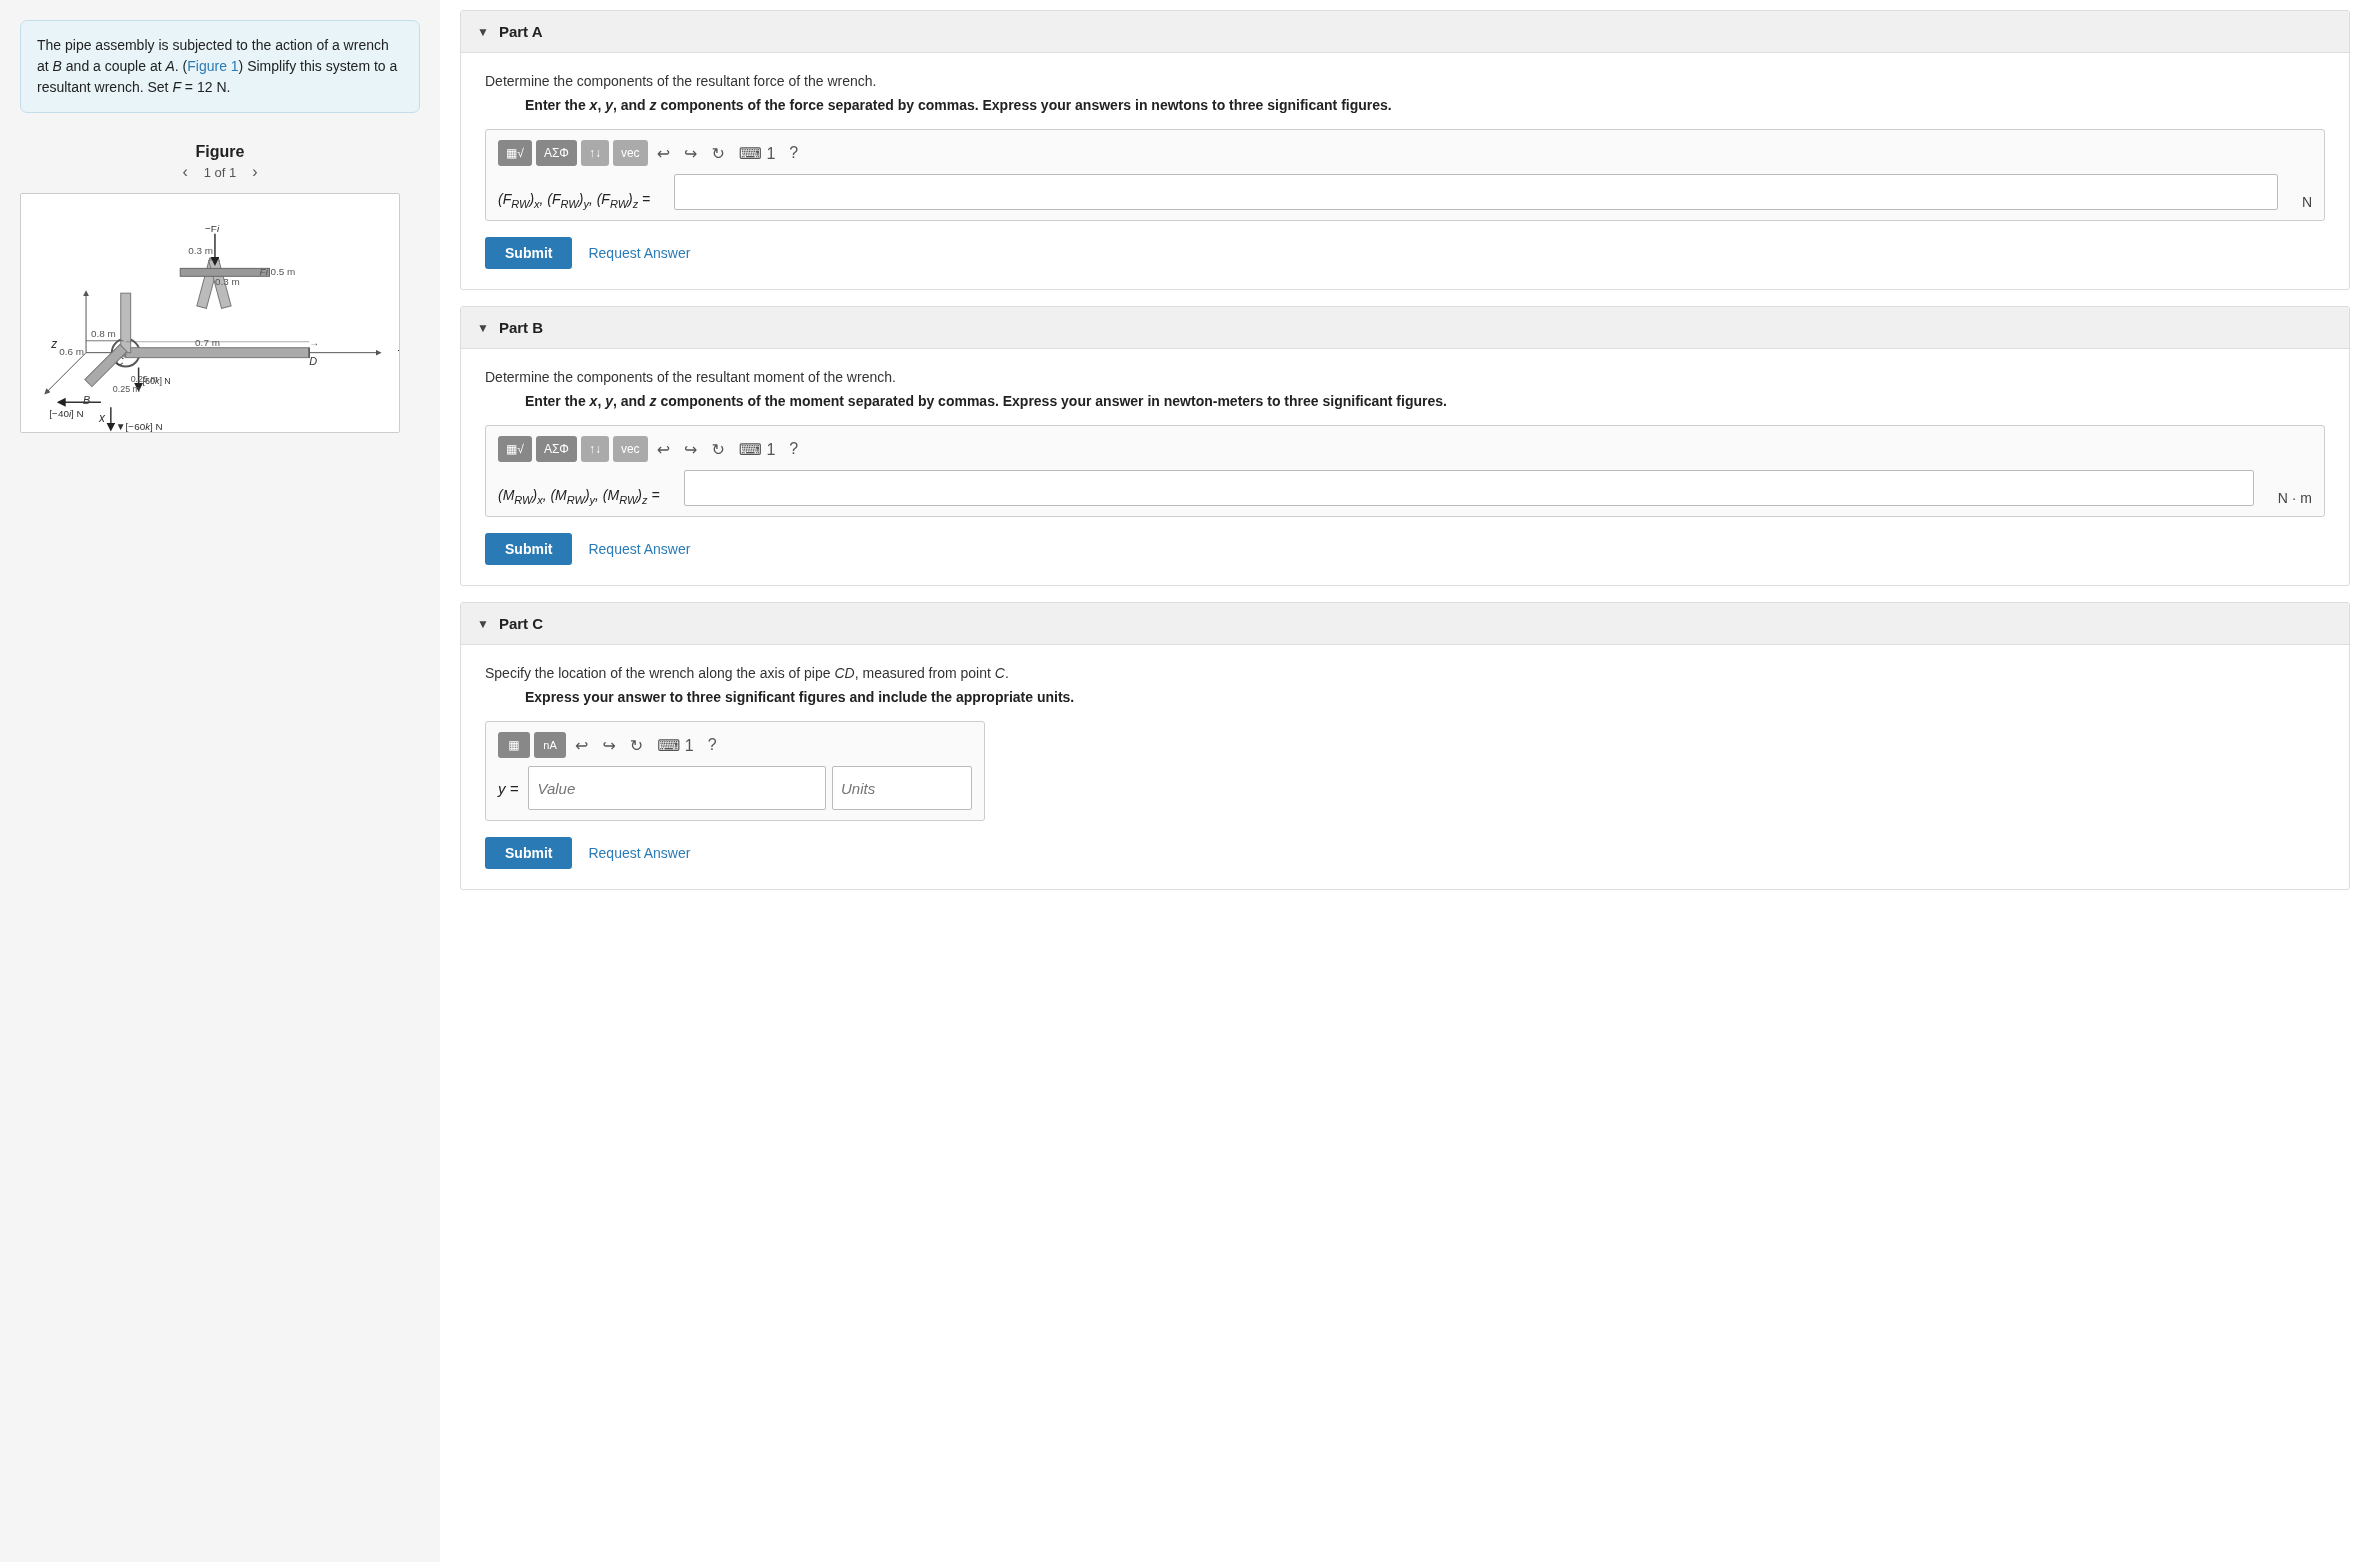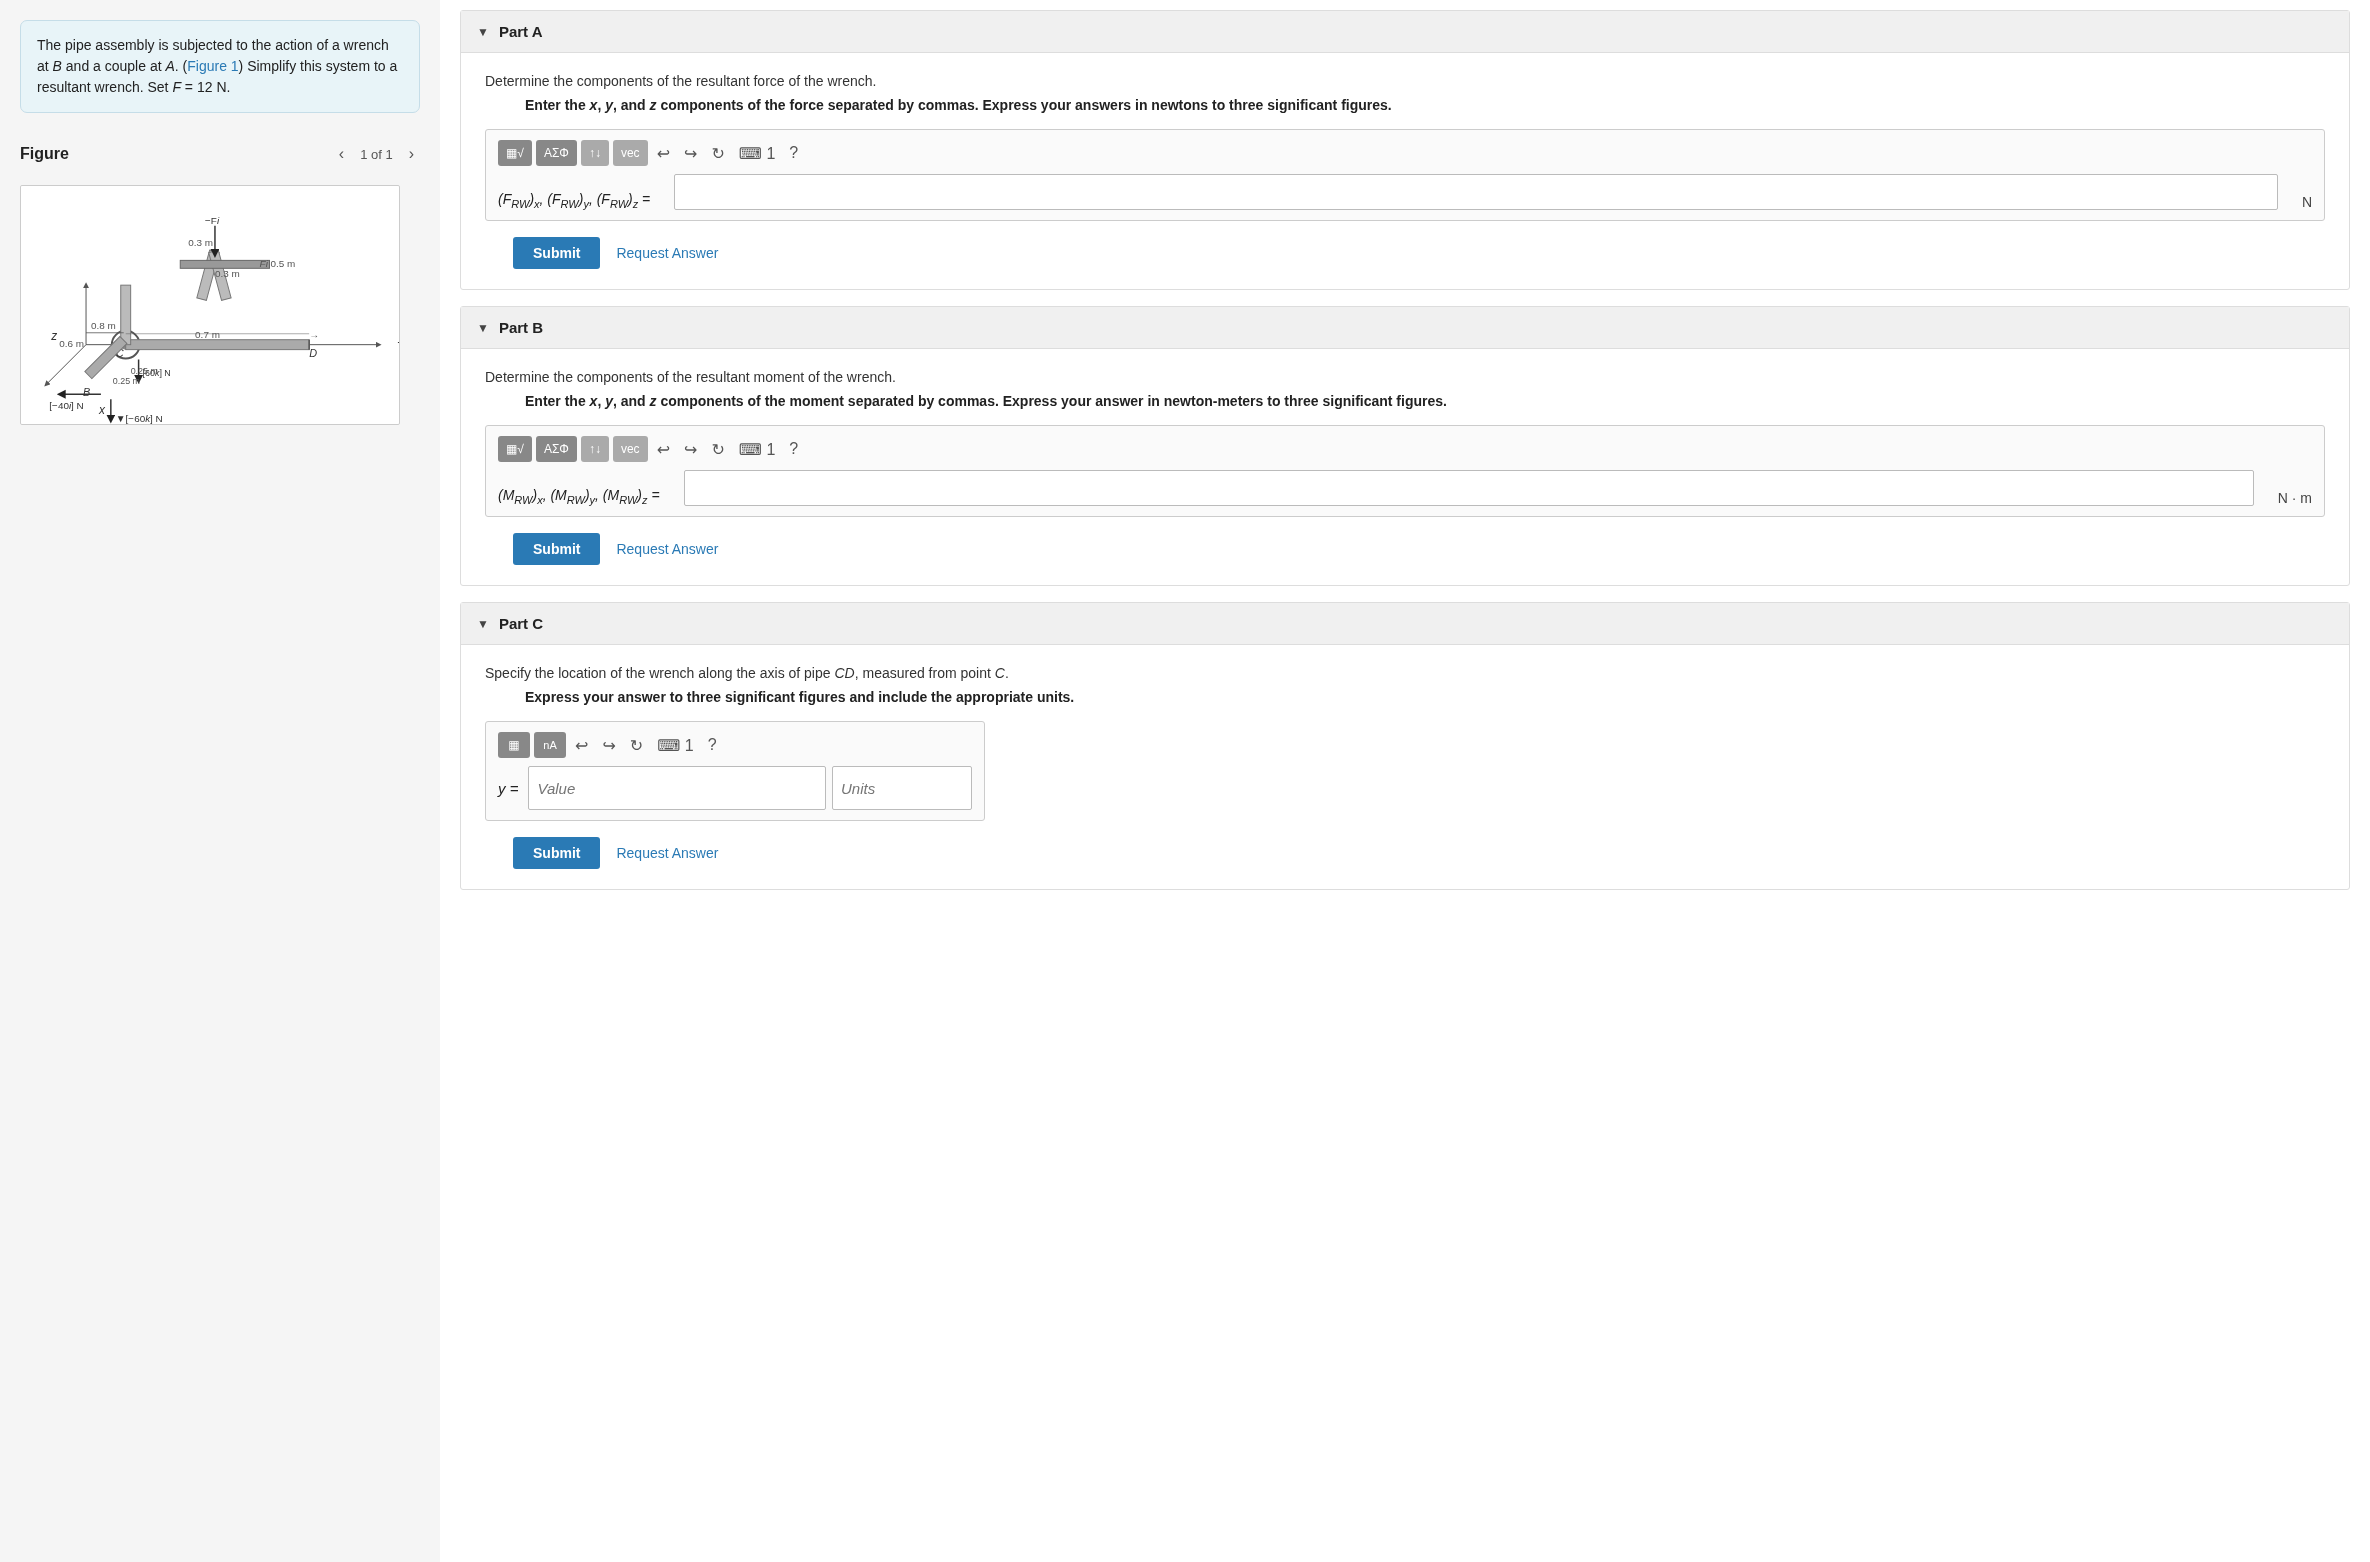--- a/index.html
+++ b/index.html
@@ -31,21 +31,22 @@
       color: #2a7ab5;
       text-decoration: none;
     }
     .figure-section {
       margin-top: 10px;
     }
     .figure-header {
       display: flex;
       align-items: center;
       justify-content: space-between;
-      margin-bottom: 20px;
+      margin-bottom: 10px;
+      flex-direction: column;
     }
     .figure-title {
       font-size: 16px;
       font-weight: bold;
     }
     .figure-nav {
       display: flex;
       align-items: center;
       gap: 10px;
       font-size: 13px;
@@ -210,21 +211,20 @@
     .unit-label {
       font-size: 14px;
       color: #444;
       white-space: nowrap;
     }
     .action-row {
       display: flex;
       align-items: center;
       gap: 16px;
       margin-top: 4px;
-      margin-left: 28px;
     }
     .submit-btn {
       background: #2a7ab5;
       color: #fff;
       border: none;
       border-radius: 3px;
       padding: 8px 20px;
       font-size: 14px;
       cursor: pointer;
       font-weight: 600;

